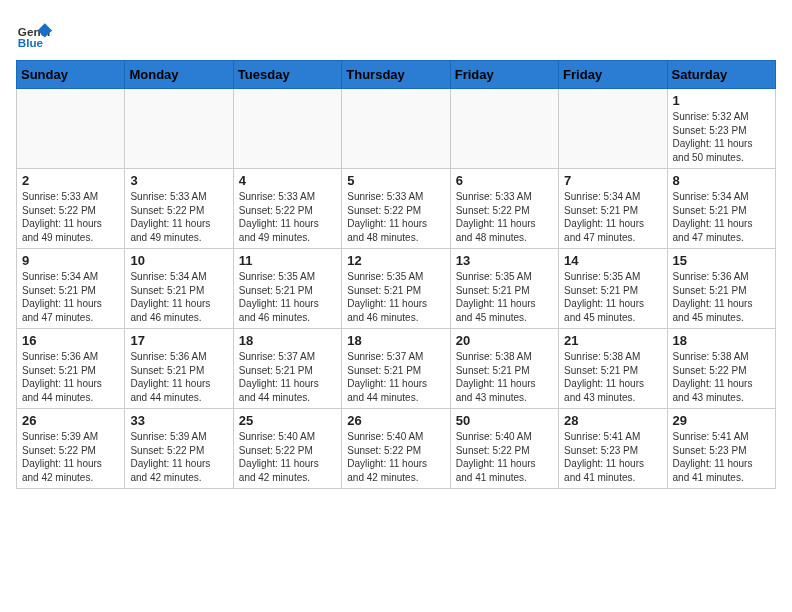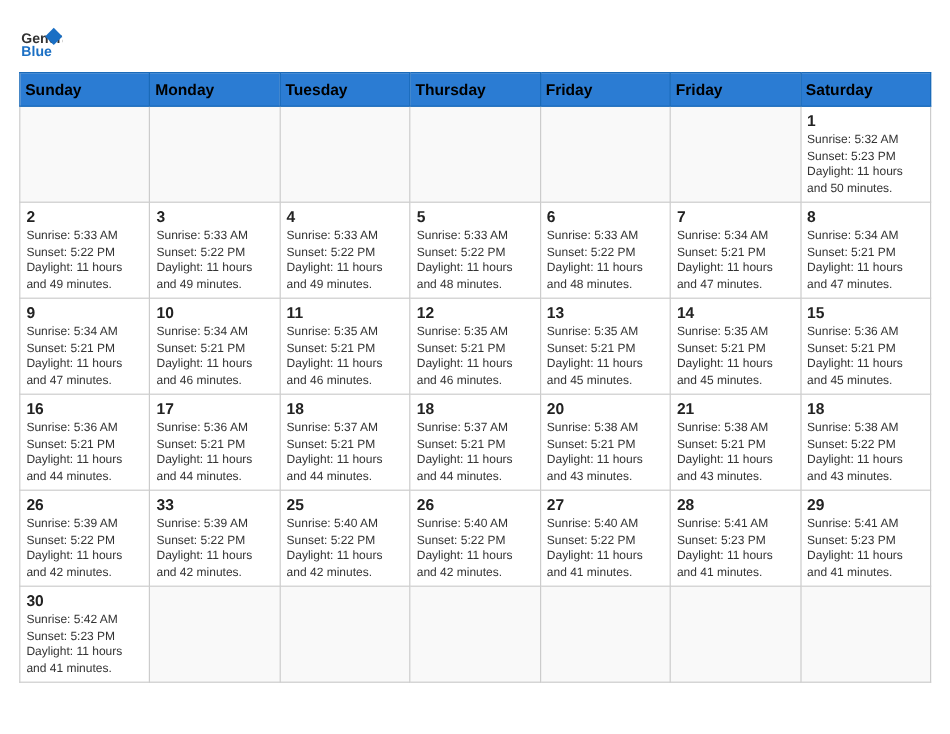--- a/index.html
+++ b/index.html
@@ -274,46 +274,32 @@
 Sunset: 5:22 PM
 Daylight: 11 hours and 42 minutes.</div>
         </td>
         <td>
           <span class="day-number">26</span>
           <div class="cell-content" style="white-space: pre-line;">Sunrise: 5:40 AM
 Sunset: 5:22 PM
 Daylight: 11 hours and 42 minutes.</div>
         </td>
         <td>
-          <span class="day-number">27</span>
+          <span class="day-number">50</span>
           <div class="cell-content" style="white-space: pre-line;">Sunrise: 5:40 AM
 Sunset: 5:22 PM
 Daylight: 11 hours and 41 minutes.</div>
         </td>
         <td>
           <span class="day-number">28</span>
           <div class="cell-content" style="white-space: pre-line;">Sunrise: 5:41 AM
 Sunset: 5:23 PM
 Daylight: 11 hours and 41 minutes.</div>
         </td>
         <td>
           <span class="day-number">29</span>
           <div class="cell-content" style="white-space: pre-line;">Sunrise: 5:41 AM
 Sunset: 5:23 PM
 Daylight: 11 hours and 41 minutes.</div>
         </td>
       </tr>
-      <tr class="last-row">
-        <td>
-          <span class="day-number">30</span>
-          <div class="cell-content" style="white-space: pre-line;">Sunrise: 5:42 AM
-Sunset: 5:23 PM
-Daylight: 11 hours and 41 minutes.</div>
-        </td>
-        <td class="empty-cell"></td>
-        <td class="empty-cell"></td>
-        <td class="empty-cell"></td>
-        <td class="empty-cell"></td>
-        <td class="empty-cell"></td>
-        <td class="empty-cell"></td>
-      </tr>
     </tbody>
 </table>
 
 </body></html>

